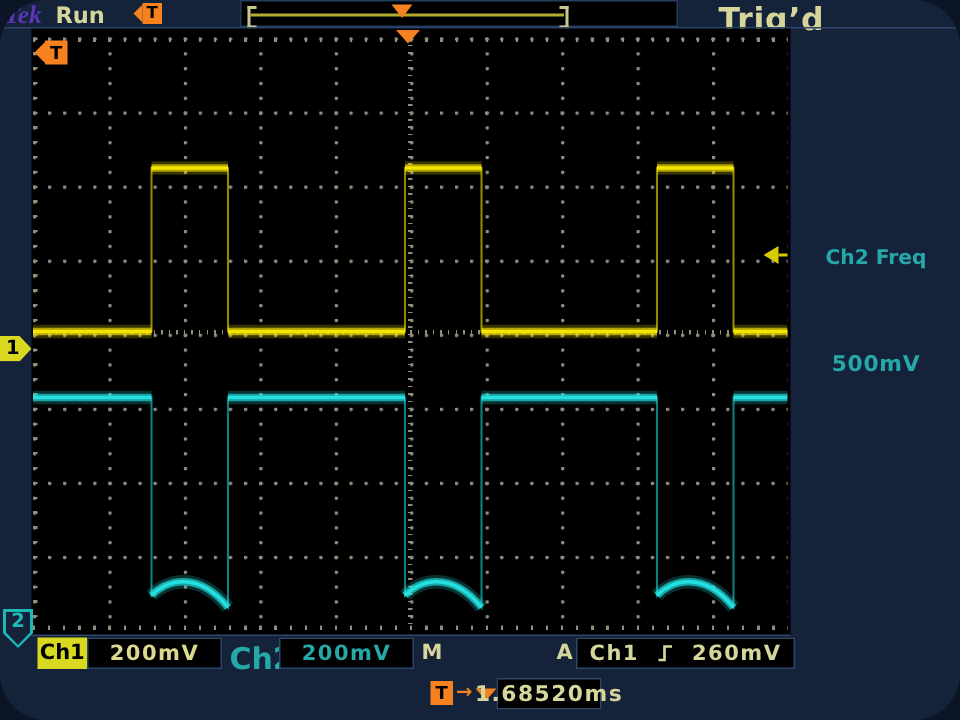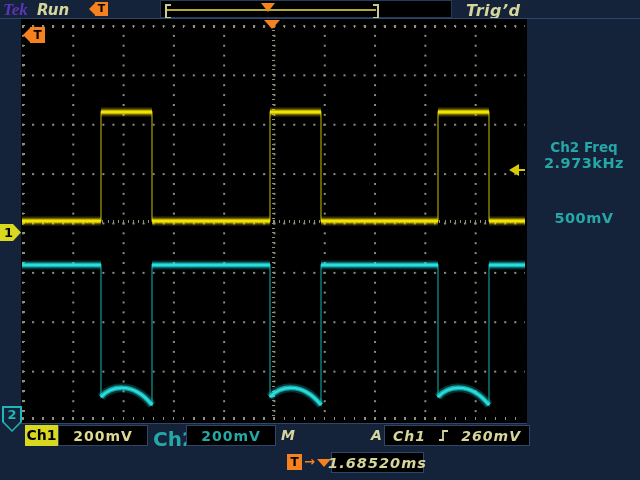--- a/index.html
+++ b/index.html
@@ -1,27 +1,27 @@
 <!DOCTYPE html>
 <html style="--bg: #14233a; --ch1: #f5e400; --ch1dim: #8f8800; --ch1text: #e3da4a; --ch2: #25e0e0; --ch2dim: #0e8080; --teal: #27a8a8; --teal2: #1db8b8; --khaki: #d6d69c; --orange: #f5821e; --purple: #5a35b5; --grid: #8f8f7c; --flag: #d8d820;"><head>
 <meta charset="utf-8">
 <style>
   html,body{margin:0;padding:0;background:#0b1526;}
   #scope{position:relative;width:640px;height:480px;background:var(--bg);
-         font-family:"DejaVu Sans",sans-serif;font-weight:bold;overflow:hidden;}
+         font-family:"DejaVu Sans",sans-serif;font-weight:bold;overflow:hidden;border-radius:31px;}
   .abs{position:absolute;}
-  .khaki{color:var(--khaki);font-style:italic;}
+  .khaki{color:var(--khaki);}
   .teal{color:var(--teal);}
   
   #topbar{left:0;top:0;width:640px;height:18px;}
   #tek-logo{left:3px;top:0px;font-family:"Liberation Serif",serif;font-style:italic;
             font-size:17px;color:var(--purple);letter-spacing:0px;}
   #run-status{left:37px;top:1px;font-size:15px;}
   #topbar-sep{left:0;top:18px;width:640px;height:1px;background:#2e4668;}
-  #trigd{left:466px;top:1px;font-size:16px;letter-spacing:0.5px;}
+  #trigd{left:479px;top:1px;font-size:21px;letter-spacing:0.5px;}
   
   .tbadge{display:flex;align-items:center;}
   .tbadge .tip{width:0;height:0;border-top:6px solid transparent;border-bottom:6px solid transparent;
                border-right:6px solid var(--orange);}
   .tbadge .box{background:var(--orange);color:#000;text-align:center;
                font-size:11px;line-height:14px;width:13px;height:14px;}
   #tbar-tbadge{left:89px;top:2px;}
   #screen-tbadge{left:23px;top:27px;z-index:6;}
   #screen-tbadge .box{width:15px;height:16px;font-size:12px;line-height:16px;}
   #screen-tbadge .tip{border-top-width:7px;border-bottom-width:7px;border-right-width:7px;}
@@ -73,21 +73,21 @@
   #ch1-flag{left:0px;top:224px;width:21px;height:17px;background:var(--flag);
       clip-path:polygon(0 0,62% 0,100% 50%,62% 100%,0 100%);
       color:#000;font-size:13px;line-height:17px;padding-left:4px;box-sizing:border-box;z-index:6;}
   #ch2-flag{left:2px;top:406px;width:20px;height:26px;z-index:6;
       background:var(--teal2);clip-path:polygon(0 0,100% 0,100% 62%,50% 100%,0 62%);}
   #ch2-flag .inner{position:absolute;left:2px;top:2px;right:2px;bottom:2px;background:var(--bg);
       clip-path:polygon(0 0,100% 0,100% 62%,50% 100%,0 62%);}
   #ch2-flag .num{position:absolute;left:0;top:1px;width:100%;text-align:center;
       color:var(--teal2);font-size:13px;}
   
-  .readout{left:528px;width:112px;text-align:center;line-height:16px;}
+  .readout{left:528px;width:112px;text-align:center;line-height:16px;margin-top:25px;}
   .readout .lab{font-size:13.5px;}
   .readout .val{font-size:14.5px;letter-spacing:0.5px;}
   #readout-1{top:139px;}
   #readout-2{top:210px;}
   #readout-3{top:293px;color:var(--ch1text);}
   
   .bbox{background:#000;border:1px solid #2e4668;box-sizing:border-box;height:21px;
         display:flex;align-items:center;justify-content:center;font-size:14px;letter-spacing:1px;}
   #ch1-badge{left:25px;top:425px;width:33px;height:21px;background:var(--flag);color:#000;
         font-size:14px;line-height:21px;text-align:center;}
@@ -98,21 +98,21 @@
   #m-scale{left:294px;top:425px;width:62px;}
   #a-label{left:371px;top:427px;font-size:14px;}
   #a-box{left:384px;top:425px;width:146px;justify-content:space-between;padding:0 8px;}
   #slope-icon{width:11px;height:13px;}
   
   #trig-t-icon{left:287px;top:454px;width:15px;height:16px;background:var(--orange);
         color:#000;font-size:12px;line-height:16px;text-align:center;}
   #trig-arrow{left:304px;top:454px;color:var(--orange);font-size:13px;}
   #trig-tri{left:317px;top:459px;width:0;height:0;border-left:7px solid transparent;
         border-right:7px solid transparent;border-top:8px solid var(--orange);}
-  #trig-time-box{left:331px;top:452px;width:93px;font-size:14.5px;}
+  #trig-time-box{left:331px;top:452px;width:70px;font-size:14.5px;}
   #datetime{left:531px;top:444px;width:108px;font-size:13px;line-height:15px;letter-spacing:0.8px;}
 </style>
 </head>
 <body>
 
 <div id="scope">
 
   <div class="abs" id="topbar">
     <div class="abs" id="tek-logo">Tek</div>
     <div class="abs khaki" id="run-status">Run</div>
@@ -160,21 +160,20 @@
     <span class="tail"></span>
   </div>
   <div class="abs" id="ch1-flag">1</div>
   <div class="abs" id="ch2-flag">
     <div class="inner"></div>
     <div class="num">2</div>
   </div>
 
   <div class="abs readout teal" id="readout-1">
     <div class="lab">Ch2 Freq</div>
-    <div class="val">2.973kHz</div>
   </div>
   <div class="abs readout teal" id="readout-2">
     <div class="val">500mV</div>
   </div>
   <div class="abs readout" id="readout-3">
   </div>
 
   <div class="abs" id="ch1-badge">Ch1</div>
   <div class="abs bbox" id="ch1-scale">200mV</div>
   <div class="abs teal" id="ch2-label">Ch2</div>

